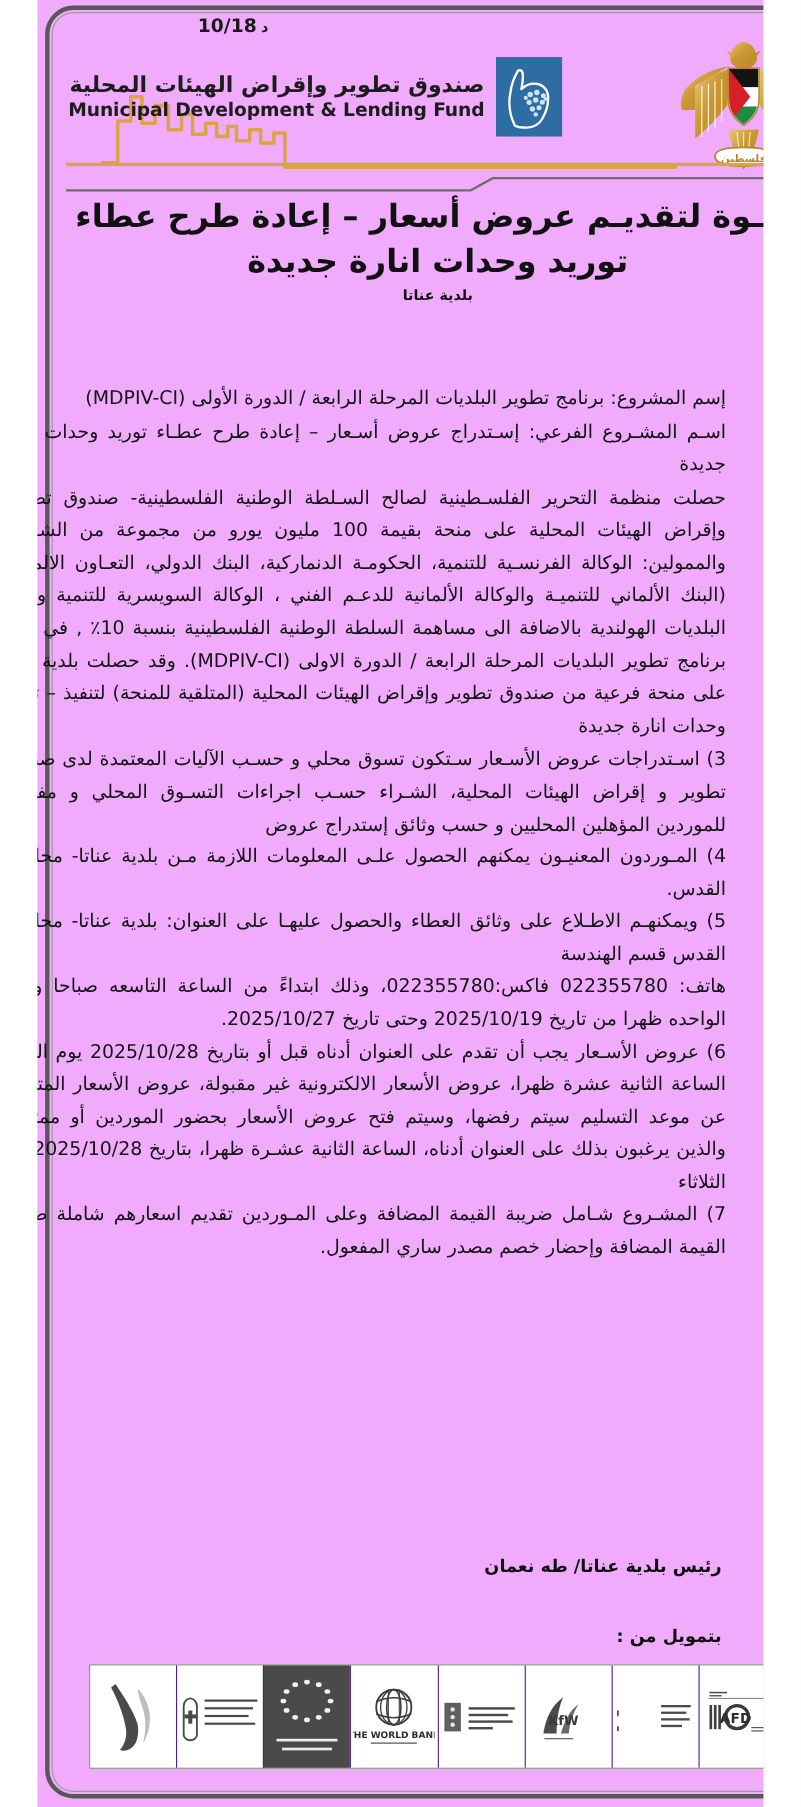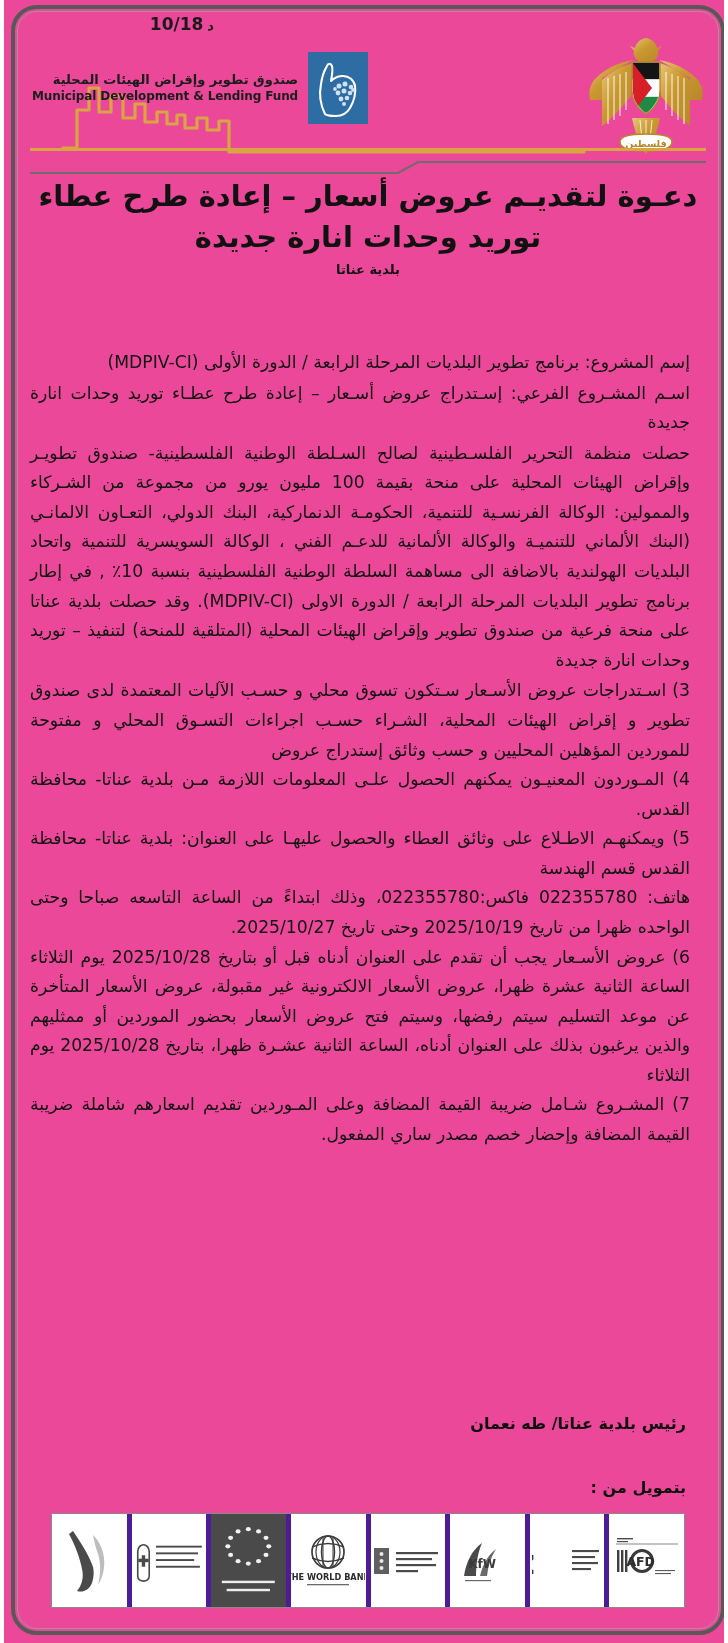--- a/index.html
+++ b/index.html
@@ -6,24 +6,24 @@
   html, body {
     margin: 0;
     padding: 0;
     background: #ffffff;
   }
   body {
     font-family: "DejaVu Sans", "Liberation Sans", sans-serif;
   }
   #page {
     position: relative;
-    width: 720px;
+    width: 660px;
     height: 1643px;
     margin: 0 auto;
-    background: #ec4899;
+    background: #f0abfc;
     box-sizing: border-box;
     overflow: hidden;
   }
 
   
   .frame {
     position: absolute;
     left: 7px;
     top: 5px;
     width: 714px;
@@ -103,27 +103,27 @@
     position: relative;
     flex: none;
   }
   .mdlf-mark svg { position:absolute; inset:0; width:100%; height:100%; }
   .mdlf-text {
     text-align: right;
     line-height: 1.25;
     direction: rtl;
   }
   .mdlf-ar {
-    font-size: 13px;
+    font-size: 20px;
     font-weight: 700;
     color: #1c1c1c;
     white-space: nowrap;
   }
   .mdlf-en {
-    font-size: 12px;
+    font-size: 17px;
     font-weight: 700;
     color: #1c1c1c;
     direction: ltr;
     text-align: left;
     letter-spacing: -0.1px;
     white-space: nowrap;
   }
 
   
   .gold-rule {
@@ -227,21 +227,21 @@
     width: 634px;
     height: 95px;
     border: 1px solid #8a8a8a;
     display: flex;
     flex-direction: row;
     box-sizing: border-box;
     background: #ffffff;
   }
   .logo-cell {
     flex: 1 1 0;
-    border-left: 5px solid #4c1d95;
+    border-left: 1px solid #4c1d95;
     display: flex;
     align-items: center;
     justify-content: center;
     position: relative;
     overflow: hidden;
     box-sizing: border-box;
   }
   .logo-cell:last-child { border-left: none; }
   .logo-cell svg { display: block; }
 </style>

